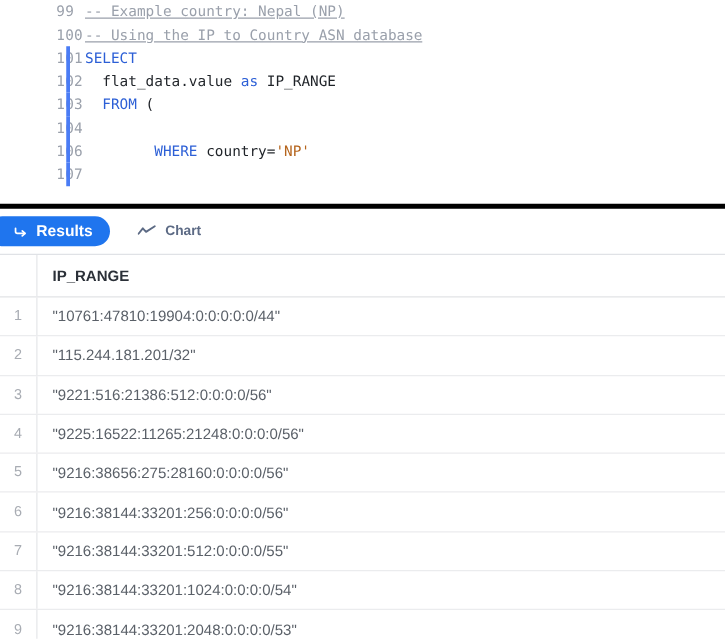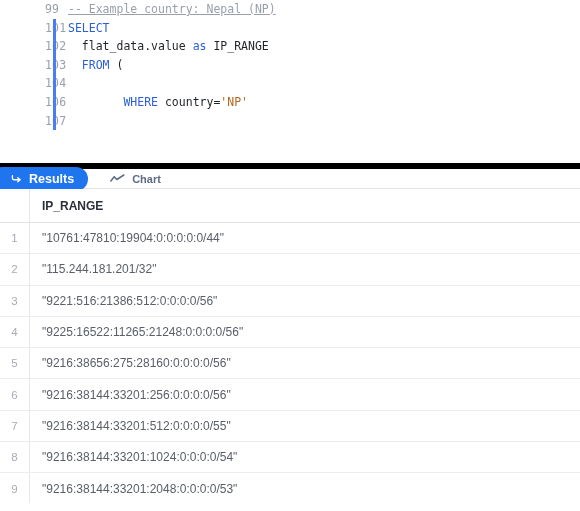--- a/index.html
+++ b/index.html
@@ -59,23 +59,23 @@
   }
   .tok-cmt  { color: #9aa0ab; text-decoration: underline; }
   .tok-kw   { color: #2c5fd6; }
   .tok-str  { color: #b5651d; }
   .tok-id   { color: #1f2328; }
   .tok-pun  { color: #1f2328; }
 
   
   #tabbar {
     position: relative;
-    height: 26px;
-    background: #ffffff;
-    border-top: 6px solid #000000;
+    height: 41px;
+    background: #ffffff;
+    border-top: 4px solid #000000;
     border-bottom: 1px solid #e0e2e6;
     display: flex;
     align-items: center;
     box-sizing: border-box;
   }
   .pill {
     display: flex;
     align-items: center;
     gap: 6px;
     height: 24px;
@@ -149,20 +149,21 @@
     color: #2b3038;
     font-weight: bold;
     font-size: 12px;
   }
 </style>
 </head>
 <body>
 
 <div id="editor">
     <div class="code-line"><div class="gutter">99</div><div class="marker"></div><div class="code-text"><span class="tok-cmt">-- Example country: Nepal (NP)</span></div></div>
+    <div class="code-line"><div class="gutter">100</div><div class="marker"></div><div class="code-text"><span class="tok-cmt">-- Using the IP to Country ASN database</span></div></div>
     <div class="code-line blocked"><div class="gutter">101</div><div class="marker"></div><div class="code-text"><span class="tok-kw">SELECT</span></div></div>
     <div class="code-line blocked"><div class="gutter">102</div><div class="marker"></div><div class="code-text"><span class="tok-id">  flat_data.value </span><span class="tok-kw">as</span><span class="tok-id"> IP_RANGE</span></div></div>
     <div class="code-line blocked"><div class="gutter">103</div><div class="marker"></div><div class="code-text"><span class="tok-kw">  FROM</span><span class="tok-pun"> (</span></div></div>
     <div class="code-line blocked"><div class="gutter">104</div><div class="marker"></div></div>
     <div class="code-line blocked"><div class="gutter">106</div><div class="marker"></div><div class="code-text"><span class="tok-kw">        WHERE</span><span class="tok-id"> country=</span><span class="tok-str">'NP'</span></div></div>
     <div class="code-line blocked"><div class="gutter">107</div><div class="marker"></div></div>
   </div>
 
 <div id="tabbar">
   <div class="pill">

